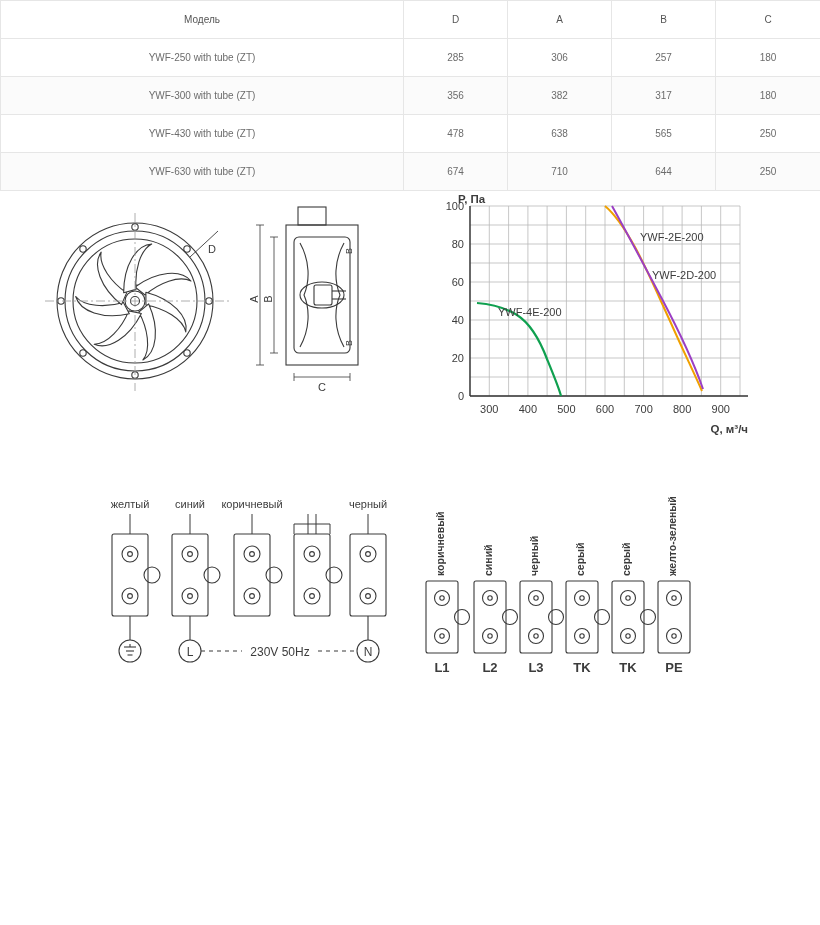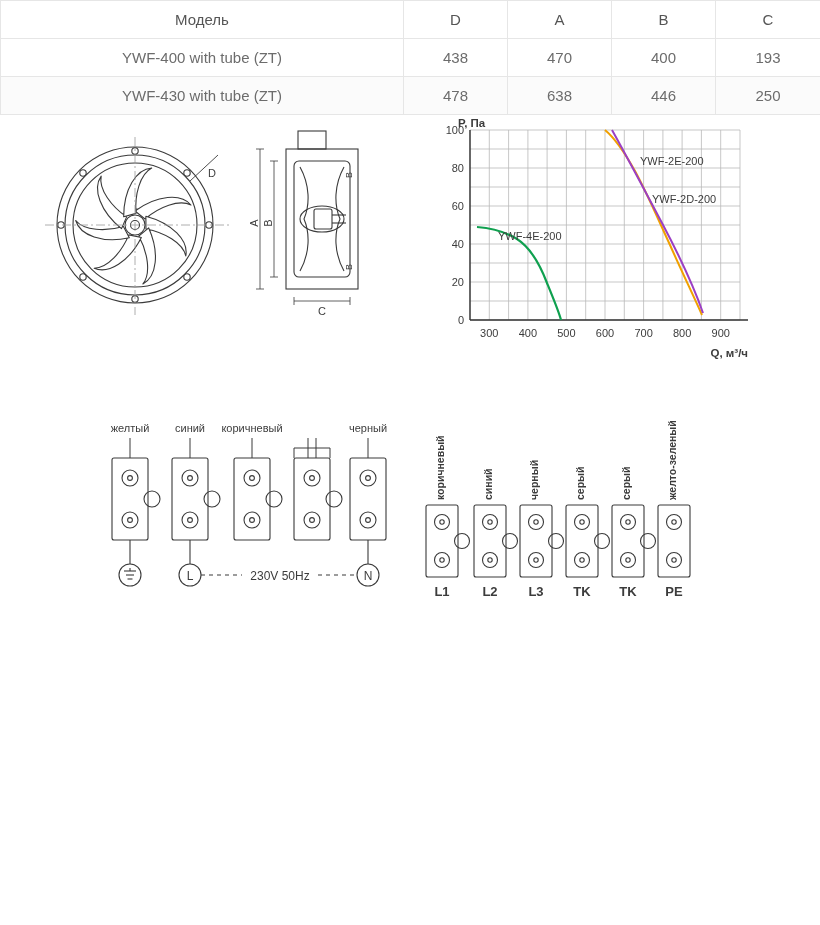--- a/index.html
+++ b/index.html
@@ -14,21 +14,21 @@
     font-family: "Liberation Sans", sans-serif;
     color: #444;
     overflow: hidden;
   }
 
   
   table.spec {
     width: 820px;
     border-collapse: collapse;
     table-layout: fixed;
-    font-size: 15px;
+    font-size: 10px;
   }
   table.spec th, table.spec td {
     border: 1px solid #e6e6e6;
     text-align: center;
     color: #6c6c6c;
     font-weight: normal;
     height: 37px;
     padding: 0;
   }
   table.spec th {
@@ -106,31 +106,45 @@
     <tr>
       <th>Модель</th>
       <th>D</th>
       <th>A</th>
       <th>B</th>
       <th>C</th>
     </tr>
   </thead>
   <tbody>
     <tr>
-      <td>YWF-400 with tube (ZT)</td>
-      <td>438</td>
-      <td>470</td>
-      <td>400</td>
-      <td>193</td>
+      <td>YWF-250 with tube (ZT)</td>
+      <td>285</td>
+      <td>306</td>
+      <td>257</td>
+      <td>180</td>
+    </tr>
+    <tr>
+      <td>YWF-300 with tube (ZT)</td>
+      <td>356</td>
+      <td>382</td>
+      <td>317</td>
+      <td>180</td>
     </tr>
     <tr>
       <td>YWF-430 with tube (ZT)</td>
       <td>478</td>
       <td>638</td>
-      <td>446</td>
+      <td>565</td>
+      <td>250</td>
+    </tr>
+    <tr>
+      <td>YWF-630 with tube (ZT)</td>
+      <td>674</td>
+      <td>710</td>
+      <td>644</td>
       <td>250</td>
     </tr>
   </tbody>
 </table>
 
 <div class="mid">
 
   <svg class="drawing-front" width="200" height="200" viewBox="0 0 200 200">
     <g stroke="#3a3a3a" fill="none" stroke-width="1.1">
       <circle cx="95" cy="100" r="78"></circle>

